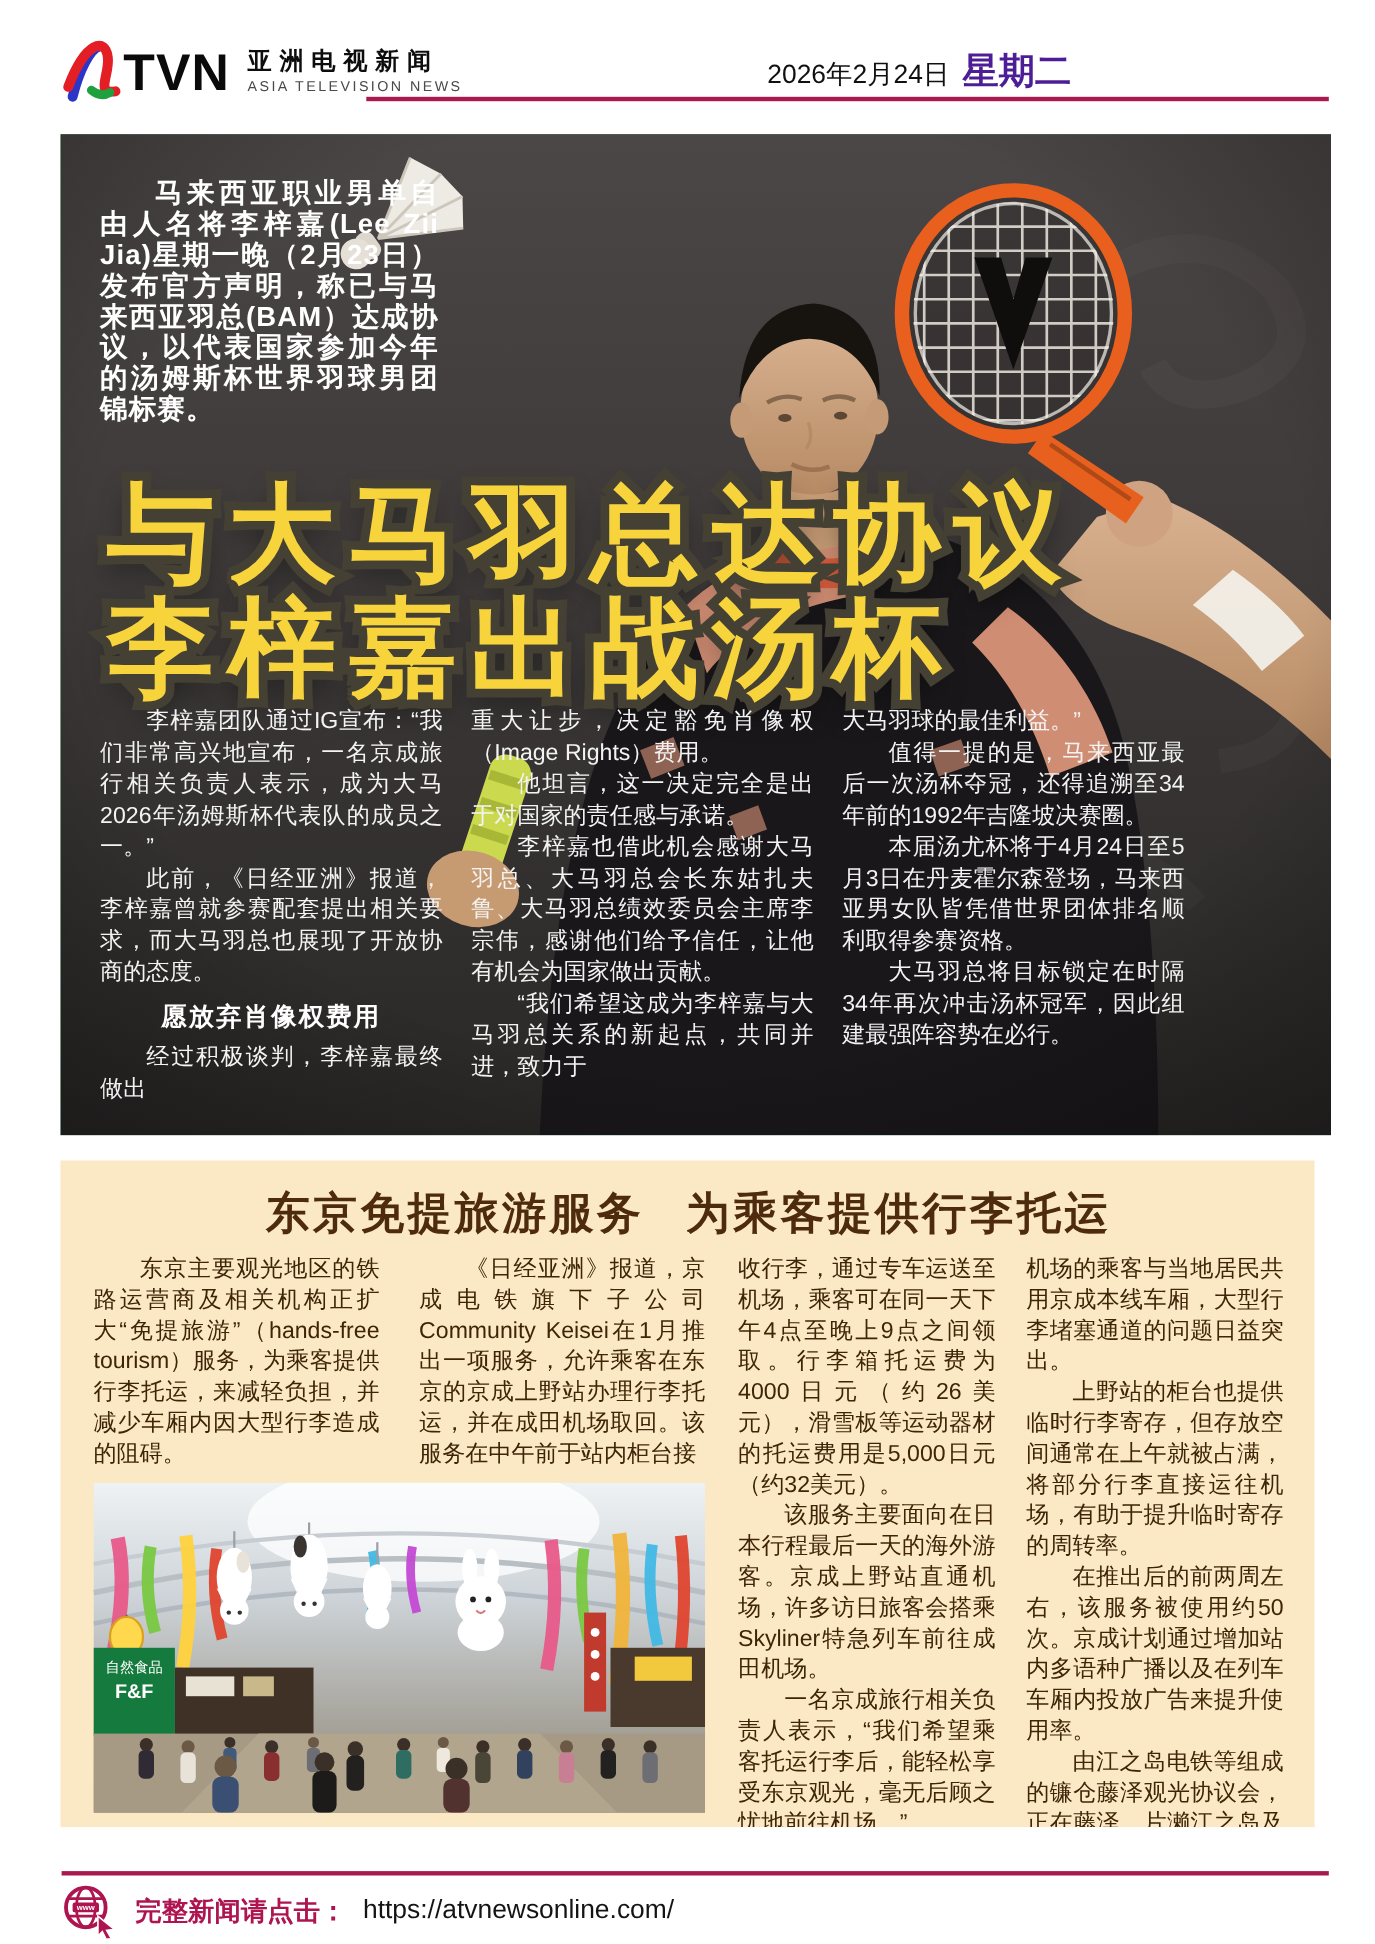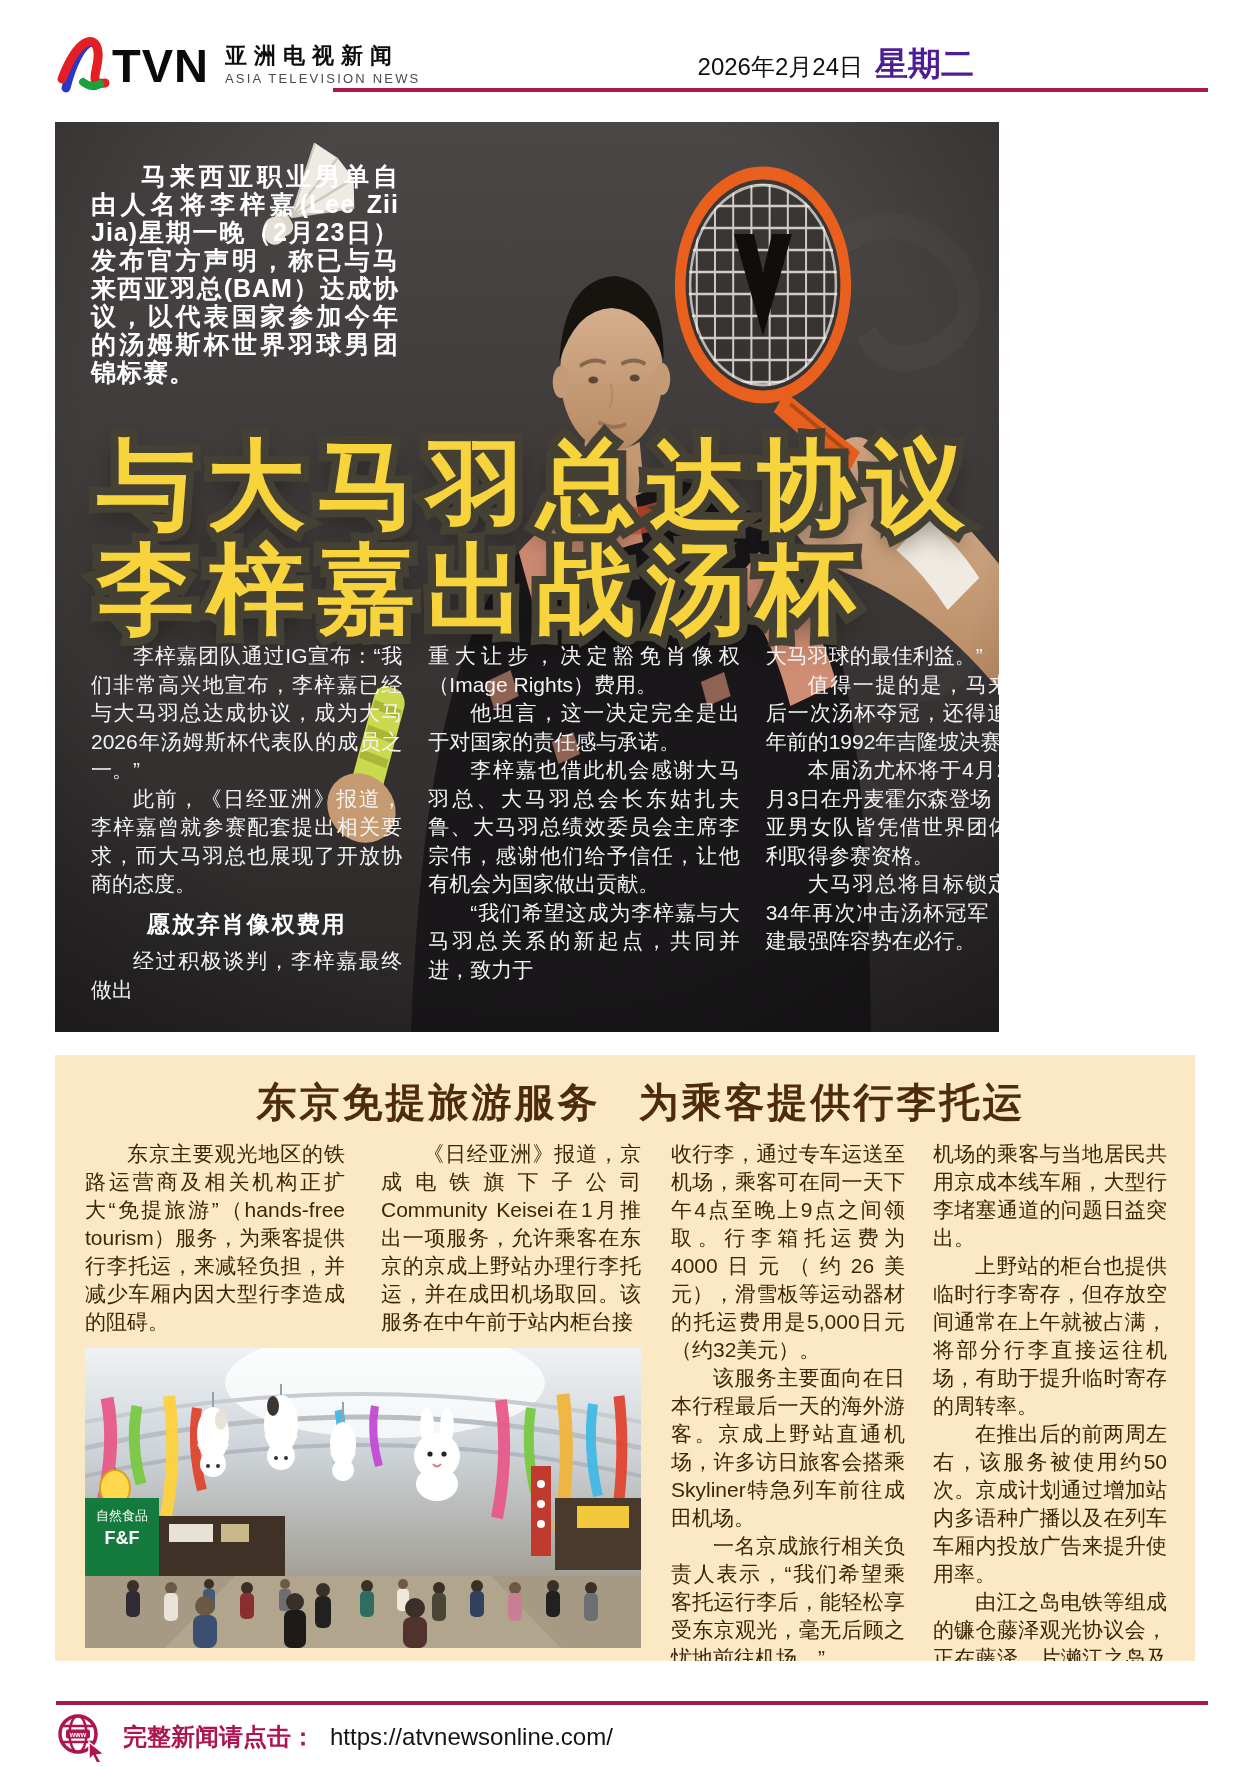--- a/index.html
+++ b/index.html
@@ -13,21 +13,21 @@
   .logo-tvn{font-size:47px;font-weight:900;color:#0a0a0a;letter-spacing:1px;margin-left:-4px;}
   .brand-names{margin-left:16px;}
   .brand-cn{font-size:22px;font-weight:800;letter-spacing:7px;color:#0d0d0d;line-height:1.1;}
   .brand-en{font-size:13px;color:#4a4a4a;letter-spacing:2.2px;margin-top:3px;}
   .date-block{position:absolute;right:42px;top:42px;display:flex;align-items:baseline;gap:12px;}
   .date-text{font-size:24px;color:#101010;}
   .weekday-text{font-size:33px;font-weight:900;color:#4c1d95;}
   .masthead-rule{position:absolute;left:333px;top:88px;width:875px;height:4px;background:#a81a4d;}
 
   
-  .panel-dark{position:absolute;left:55px;top:122px;width:944px;height:910px;background:#14532d;overflow:hidden;}
+  .panel-dark{position:absolute;left:55px;top:122px;width:1155px;height:910px;background:#14532d;overflow:hidden;}
   .panel-dark .bg{position:absolute;left:0;top:0;width:100%;height:100%;}
   .lead{position:absolute;left:36px;top:40px;width:308px;margin:0;color:#ffffff;
         font-size:25px;font-weight:700;line-height:28px;letter-spacing:1px;
         text-align:justify;text-indent:2em;z-index:1;}
   .headline{position:absolute;left:42px;top:312px;z-index:1;font-weight:900;
             font-size:98px;line-height:1.06;letter-spacing:12px;color:#f7d43c;white-space:nowrap;}
   .hl-line{position:relative;}
   .hl-line::before{content:attr(data-text);position:absolute;left:0;top:0;z-index:-1;color:#454034;
       -webkit-text-stroke:16px #454034;
       text-shadow:4px 0 0 #454034,-4px 0 0 #454034,0 4px 0 #454034,0 -4px 0 #454034,
@@ -35,21 +35,21 @@
                   0 12px 24px rgba(0,0,0,.55);}
   .cols-dark{position:absolute;left:36px;top:520px;width:986px;display:flex;gap:26px;z-index:1;color:#f3f3f3;}
   .cols-dark .col{flex:1;font-size:21px;line-height:28.5px;text-align:justify;}
   .cols-dark .col p{margin:0;}
   .cols-dark .col p.ind{text-indent:2em;}
   .cols-dark .col h3{margin:11px 0 9px;font-size:23px;font-weight:800;text-align:center;
                      letter-spacing:2px;color:#ffffff;}
 
   
   .panel-cream{position:absolute;left:55px;top:1055px;width:1140px;height:606px;background:#fbe8c5;overflow:hidden;}
-  .tokyo-headline{position:absolute;left:16px;top:20px;width:100%;display:flex;justify-content:center;gap:38px;
+  .tokyo-headline{position:absolute;left:1px;top:20px;width:100%;display:flex;justify-content:center;gap:38px;
                   font-size:40px;font-weight:900;color:#4e2b0e;letter-spacing:3px;}
   .tokyo-body{position:absolute;left:30px;top:85px;right:28px;bottom:12px;display:flex;}
   .tokyo-left{width:556px;flex:none;}
   .tokyo-left-cols{display:flex;gap:36px;height:196px;overflow:hidden;}
   .tokyo-left-cols .tokyo-col{flex:1;}
   .tokyo-photo{margin-top:12px;width:556px;height:300px;display:block;}
   .tokyo-right{margin-left:30px;flex:1;display:flex;gap:28px;}
   .tokyo-right .tokyo-col{flex:1;}
   .tokyo-col{font-size:21px;line-height:28px;color:#3e2508;text-align:justify;}
   .tokyo-col p{margin:0;}
@@ -167,21 +167,21 @@
 
     <p class="lead">马来西亚职业男单自由人名将李梓嘉(Lee Zii Jia)星期一晚（2月23日）发布官方声明，称已与马来西亚羽总(BAM）达成协议，以代表国家参加今年的汤姆斯杯世界羽球男团锦标赛。</p>
 
     <div class="headline">
       <div class="hl-line" data-text="与大马羽总达协议">与大马羽总达协议</div>
       <div class="hl-line" data-text="李梓嘉出战汤杯">李梓嘉出战汤杯</div>
     </div>
 
     <div class="cols-dark">
       <div class="col">
-          <p class="ind">李梓嘉团队通过IG宣布：“我们非常高兴地宣布，李梓嘉已经与大马羽总达成协议，成为大马2026年汤姆斯杯代表队的成员之一。”</p>
+          <p class="ind">李梓嘉团队通过IG宣布：“我们非常高兴地宣布，一名京成旅行相关负责人表示，成为大马2026年汤姆斯杯代表队的成员之一。”</p>
           <p class="ind">此前，《日经亚洲》报道，李梓嘉曾就参赛配套提出相关要求，而大马羽总也展现了开放协商的态度。</p>
           <h3>愿放弃肖像权费用</h3>
           <p class="ind">经过积极谈判，李梓嘉最终做出</p>
         </div>
       <div class="col">
           <p>重大让步，决定豁免肖像权（Image Rights）费用。</p>
           <p class="ind">他坦言，这一决定完全是出于对国家的责任感与承诺。</p>
           <p class="ind">李梓嘉也借此机会感谢大马羽总、大马羽总会长东姑扎夫鲁、大马羽总绩效委员会主席李宗伟，感谢他们给予信任，让他有机会为国家做出贡献。</p>
           <p class="ind">“我们希望这成为李梓嘉与大马羽总关系的新起点，共同并进，致力于</p>
         </div>

